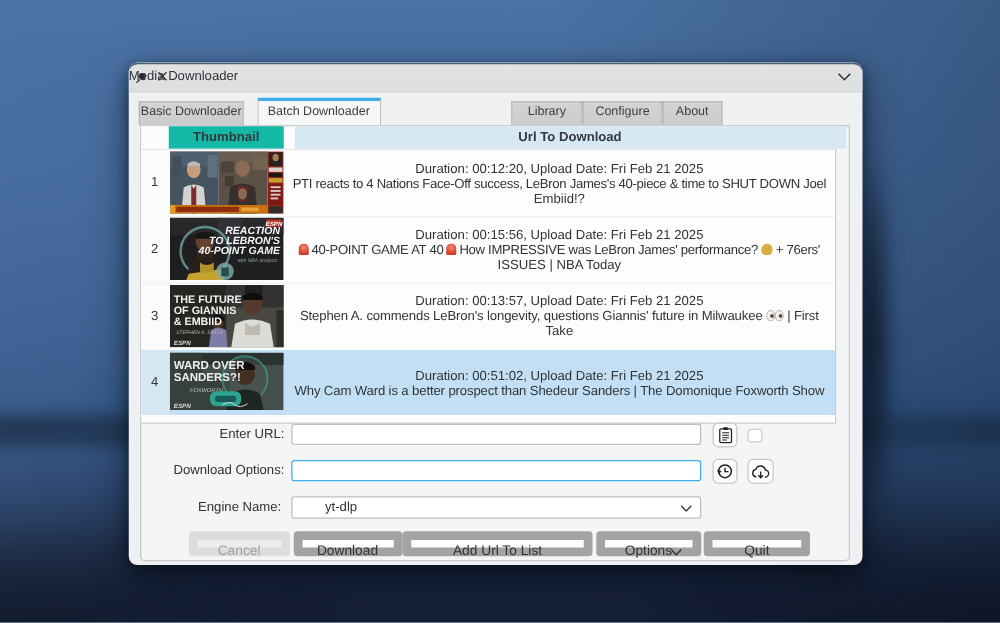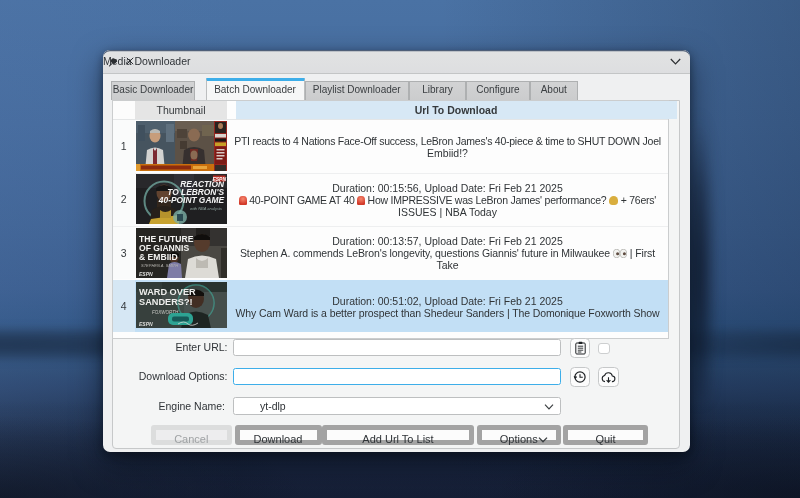--- a/index.html
+++ b/index.html
@@ -52,21 +52,21 @@
   background:#fdfdfd; border:1px solid #cbcdce; }
 .hdr { position:absolute; top:0; height:18.5px; font-size:10.5px; color:#35393c; display:flex; align-items:center; justify-content:center; }
 .vhdr { position:absolute; left:0; width:22.5px; background:#fafbfb; font-size:10.5px; color:#35393c; display:flex; align-items:center; justify-content:center; }
 .thumb { position:absolute; left:23px; width:91px; overflow:hidden; }
 .utext { position:absolute; left:114.5px; width:441px; font-size:10.5px; color:#303437; text-align:center; line-height:11.9px; display:flex; flex-direction:column; justify-content:center; padding-top:3px; }
 
 
 .flabel { position:absolute; font-size:10.5px; color:#2f3337; text-align:right; }
 .finput { position:absolute; left:130px; width:327.5px; height:17.5px; background:#fff; border:1px solid #bdbfc0; border-radius:2.5px; }
 .fbtn { position:absolute; width:20px; height:20px; background:#fcfcfc; border:1px solid #c6c8c9; border-radius:4.5px; display:flex; align-items:center; justify-content:center; }
-.bbtn { position:absolute; top:374.5px; height:20px; background:#fcfcfc; border:5px solid #a3a3a3; border-radius:3px; font-size:11px; color:#2f3337; text-align:center; line-height:18px; }
+.bbtn { position:absolute; top:374.5px; height:20px; background:#fcfcfc; border:7px solid #a3a3a3; border-radius:3px; font-size:11px; color:#2f3337; text-align:center; line-height:18px; }
 
 
 .em { display:inline-block; vertical-align:-1px; }
 .ls { letter-spacing:-0.25px; }
 </style>
 </head>
 <body>
 <div id="bg">
     <div class="trees"></div>
     <div class="rtree"></div>
@@ -87,30 +87,29 @@
     <svg style="position:absolute;left:22.7px;top:7.3px" width="8" height="8" viewBox="0 0 8 8">
         <path d="M0.8 0.8 L7.2 7.2 M7.2 0.8 L0.8 7.2" stroke="#2c2f32" stroke-width="1.0" fill="none"></path>
       </svg>
     <svg style="position:absolute;left:567px;top:8px" width="11" height="7" viewBox="0 0 11 7">
         <path d="M0.8 1.0 L5.5 5.8 L10.2 1.0" stroke="#2c2f32" stroke-width="1.2" fill="none"></path>
       </svg>
   </div>
 
   <div class="tab" style="left:8px; width:84px;">Basic Downloader</div>
   <div class="tab active" style="left:102.5px; width:99px;">Batch Downloader</div>
-  <div class="tab" style="left:201.5px; width:104.5px;">Playlist Downloader</div>
   <div class="tab" style="left:306px; width:57px;">Library</div>
   <div class="tab" style="left:363px; width:64px;">Configure</div>
   <div class="tab" style="left:427px; width:47.5px;">About</div>
 
   <div id="pane"></div>
 
   <div id="table">
     <div class="hdr" style="left:0; width:22.5px; background:#fcfcfc;"></div>
-    <div class="hdr" style="left:22.5px; width:92px; background:#e5e5e5;">Thumbnail</div>
+    <div class="hdr" style="left:22.5px; width:92px; background:#14b8a6;font-weight:bold;">Thumbnail</div>
     <div class="hdr" style="left:123px; width:441px; background:#d7e8f5; font-weight:bold;text-align:center;">Url To Download</div>
 
     <div style="position:absolute;left:0;right:0;top:18.5px;height:1px;background:#e4e6e7;"></div>
     <div style="position:absolute;left:0;right:0;top:72px;height:1px;background:#eeeff0;"></div>
     <div style="position:absolute;left:0;right:0;top:125.5px;height:1px;background:#eeeff0;"></div>
     <div style="position:absolute;left:0;right:0;top:179px;height:1px;background:#eeeff0;"></div>
 
     <div style="position:absolute;left:0;top:179px;width:22.5px;height:52.5px;background:#d6e7f4;"></div>
     <div style="position:absolute;left:22.5px;top:179px;width:533px;height:52.5px;background:#c2dff5;"></div>
 
@@ -214,20 +213,21 @@
         <text x="3" y="23" font-family="Liberation Sans,sans-serif" font-size="9.2" font-weight="bold" fill="#eeeeec">SANDERS?!</text>
         <text x="16" y="31.5" font-family="Liberation Sans,sans-serif" font-size="4.5" font-style="italic" fill="#c8c8c4">FOXWORTH</text>
         <rect x="32" y="31" width="25" height="12" rx="5" fill="#2da393"></rect>
         <rect x="36" y="34.5" width="17" height="5" rx="2" fill="#0e3a3e" opacity="0.7"></rect>
         <text x="3" y="44" font-family="Liberation Sans,sans-serif" font-size="5" font-weight="bold" font-style="italic" fill="#dcdcda">ESPN</text>
         <path d="M42 42 Q48 38 52 42 Q56 45 62 41" stroke="#d8d8d4" stroke-width="0.8" fill="none"></path>
       </svg>
     </div>
 
     <div class="utext" style="top:19.5px; height:52.5px;">
+      <div>Duration: 00:12:20, Upload Date: Fri Feb 21 2025</div>
       <div class="ls">PTI reacts to 4 Nations Face-Off success, LeBron James's 40-piece &amp; time to SHUT DOWN Joel</div>
       <div>Embiid!?</div>
     </div>
     <div class="utext" style="top:72.5px; height:52.5px;">
       <div>Duration: 00:15:56, Upload Date: Fri Feb 21 2025</div>
       <div class="ls"><span class="em" style="width:7.5px;height:8.5px;background:radial-gradient(circle at 50% 32%,#f7876f,#d23a2a 72%);border-radius:45% 45% 15% 15%;"></span> 40-POINT GAME AT 40 <span class="em" style="width:7.5px;height:8.5px;background:radial-gradient(circle at 50% 32%,#f7876f,#d23a2a 72%);border-radius:45% 45% 15% 15%;"></span> How IMPRESSIVE was LeBron James' performance? <span class="em" style="width:9px;height:9px;background:#d9ae3e;border-radius:55% 50% 40% 40%;"></span> + 76ers'</div>
       <div>ISSUES | NBA Today</div>
     </div>
     <div class="utext" style="top:126px; height:52.5px;">
       <div>Duration: 00:13:57, Upload Date: Fri Feb 21 2025</div>

